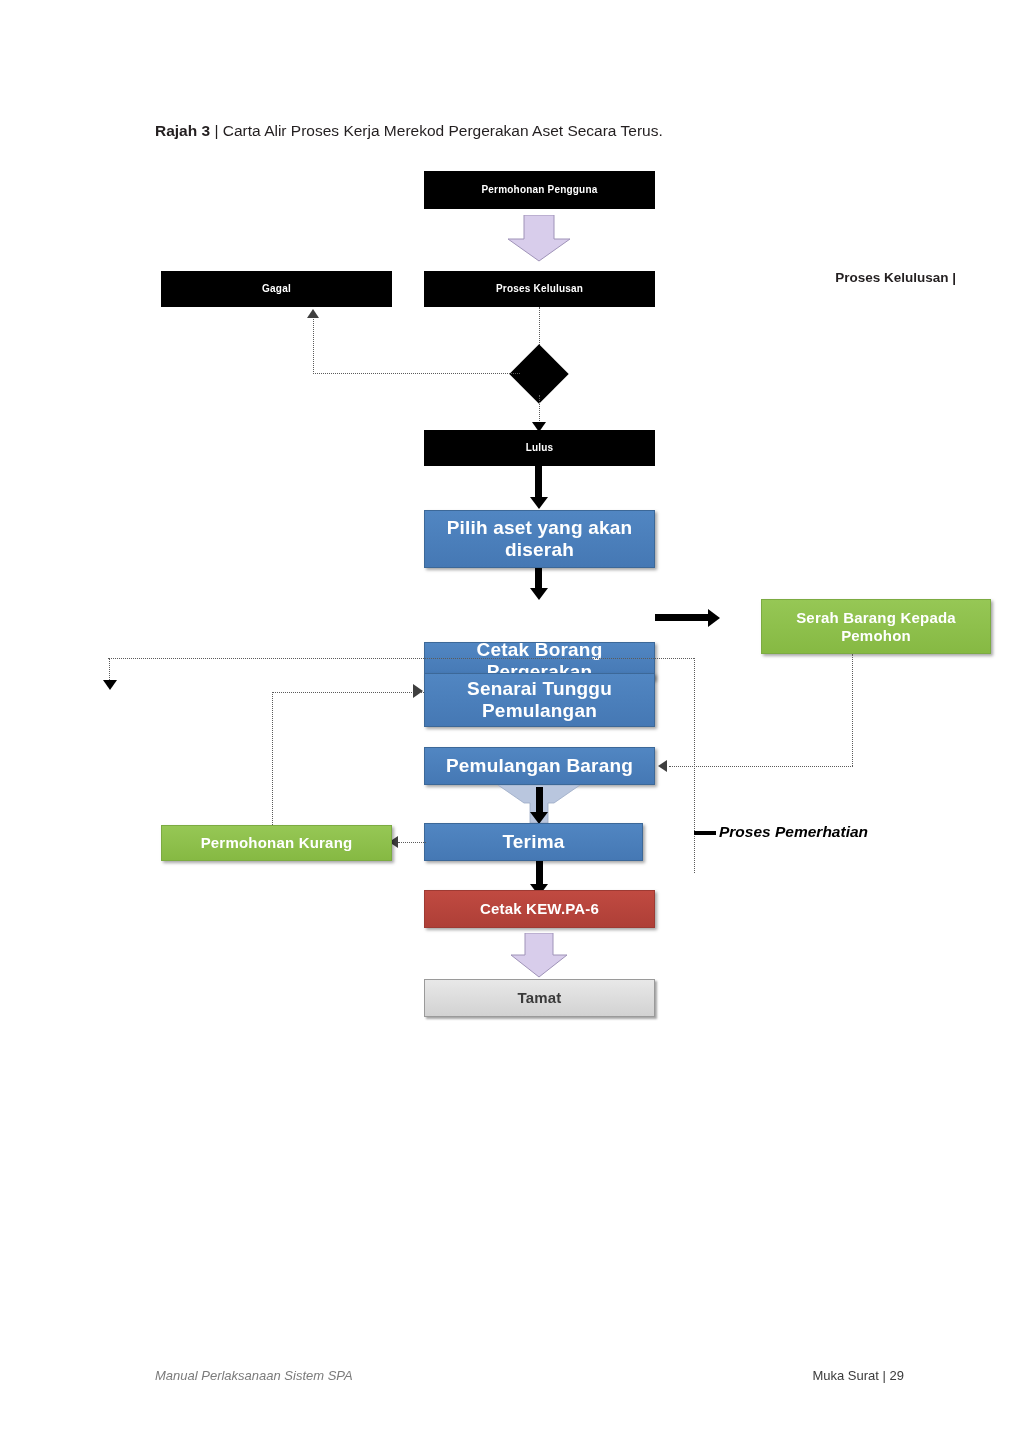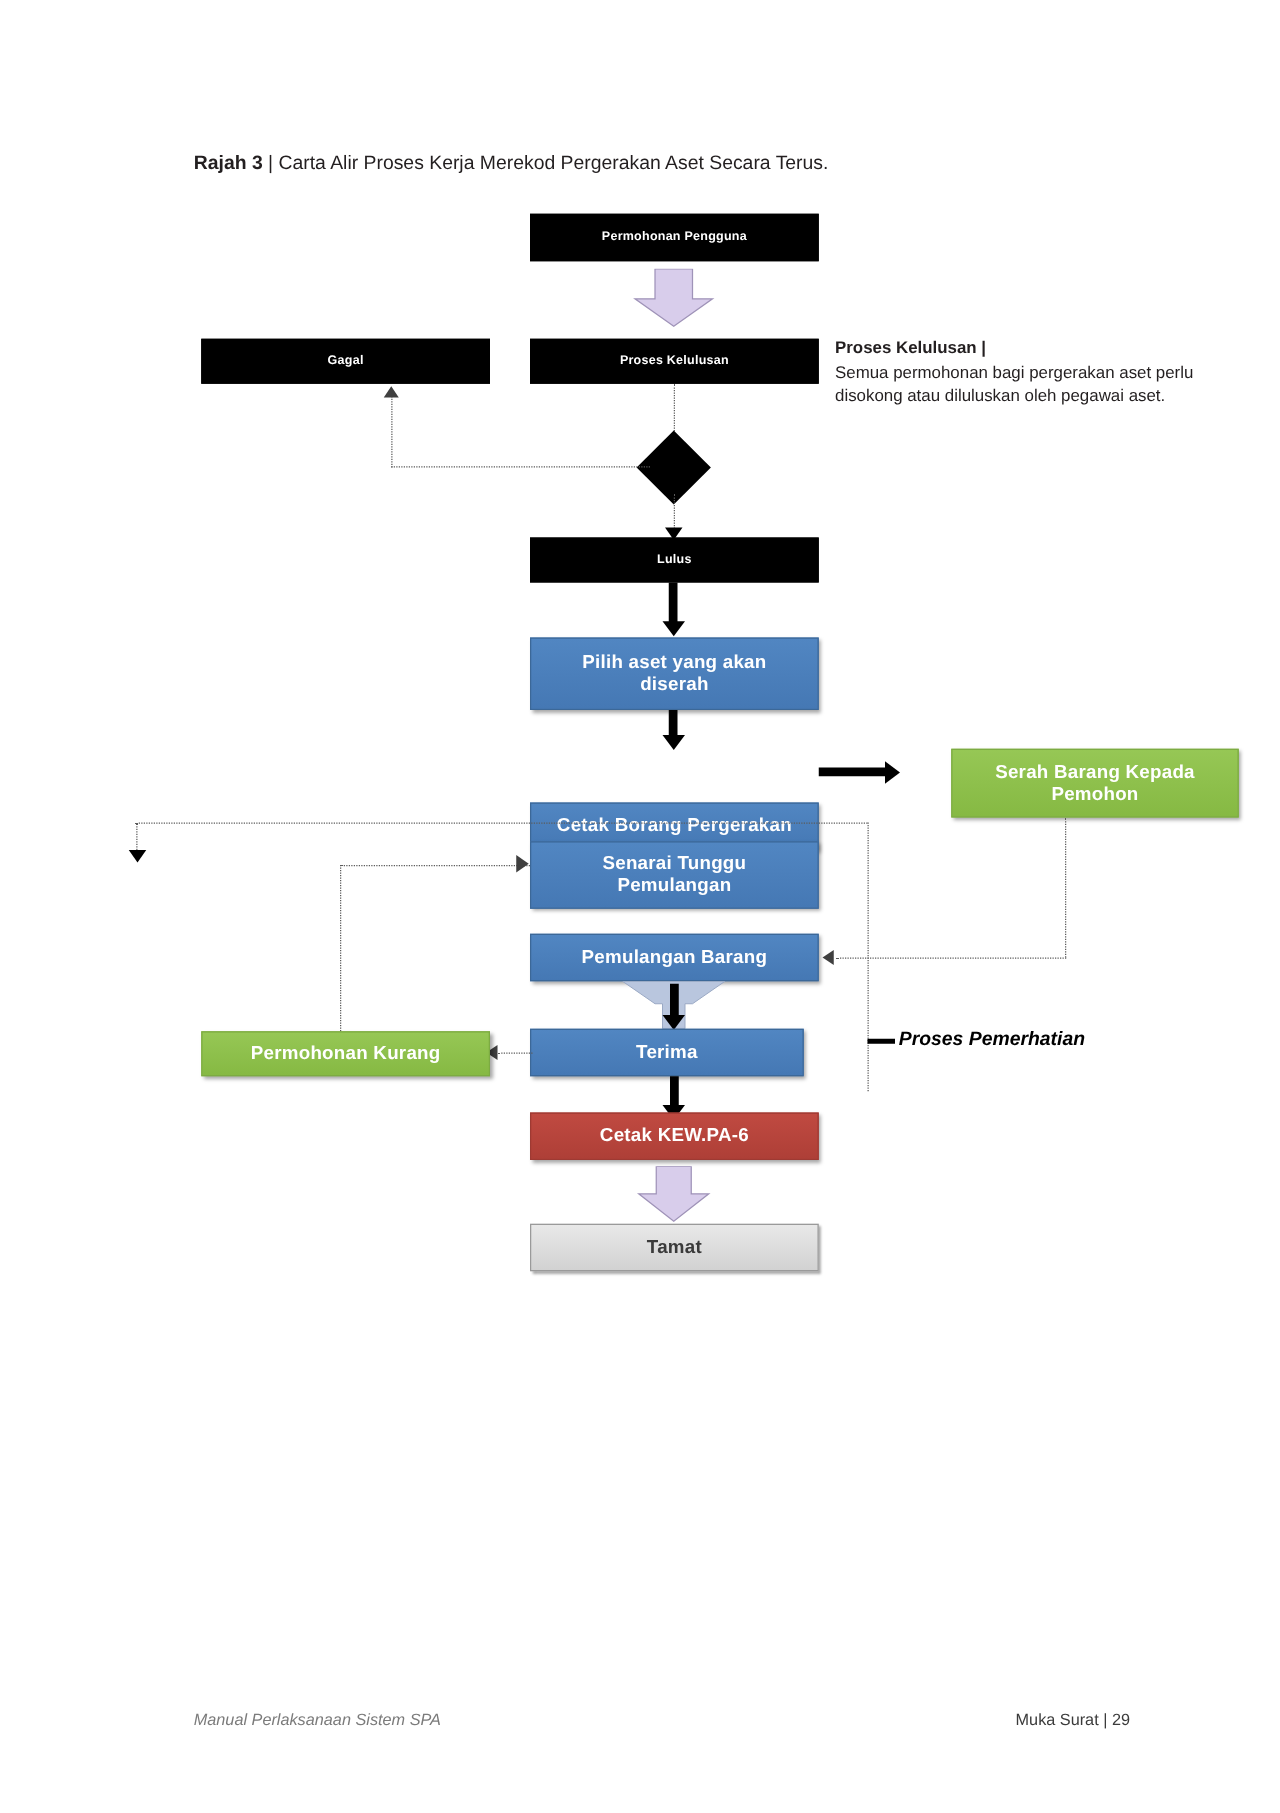--- a/index.html
+++ b/index.html
@@ -44,21 +44,21 @@
     background: #000000;
     color: #ffffff;
     border: 1px solid #000000;
     font-size: 10px;
   }
 
   .node-blue {
     background: #4a7ebb;
     color: #ffffff;
     border: 1px solid #3c6898;
-    font-size: 15px;
+    font-size: 19px;
     background-image: linear-gradient(to bottom, #5186c2 0%, #4578b4 100%);
   }
 
   .node-green {
     background: #8ec04b;
     color: #ffffff;
     border: 1px solid #7cab42;
     font-size: 15px;
     background-image: linear-gradient(to bottom, #96c755 0%, #86b943 100%);
   }
@@ -146,20 +146,21 @@
   .block-arrow {
     position: absolute;
   }
 
   
   .note {
     position: absolute;
     font-size: 13.5px;
     line-height: 1.45;
     color: #231f20;
+    text-align: right;
   }
   .note .strong { font-weight: bold; }
 
   #note-pemerhatian {
     position: absolute;
     font-size: 15.5px;
     font-weight: bold;
     font-style: italic;
     color: #000000;
     white-space: nowrap;
@@ -202,21 +203,20 @@
 <div class="node node-black" style="left:161px; top:271px; width:231px; height:36px;">
   <span>Gagal</span>
 </div>
 
 <div class="node node-black" style="left:424px; top:271px; width:231px; height:36px;">
   <span>Proses Kelulusan</span>
 </div>
 
 <div class="note" style="left:668px; top:268px; width:288px;">
   <span class="strong">Proses Kelulusan </span><span class="strong">|</span><br>
-  <span>Semua permohonan bagi pergerakan aset perlu disokong atau diluluskan oleh pegawai aset.</span>
 </div>
 
 <div class="line-dot-v" style="left:539px; top:307px; height:48px;"></div>
 
 <div id="decision" style="left:518px; top:353px;"></div>
 
 <div class="line-dot-h" style="left:313px; top:373px; width:207px;"></div>
 <div class="line-dot-v" style="left:313px; top:317px; height:57px;"></div>
 <div class="arrow-up-dot" style="left:307px; top:309px;"></div>
 

